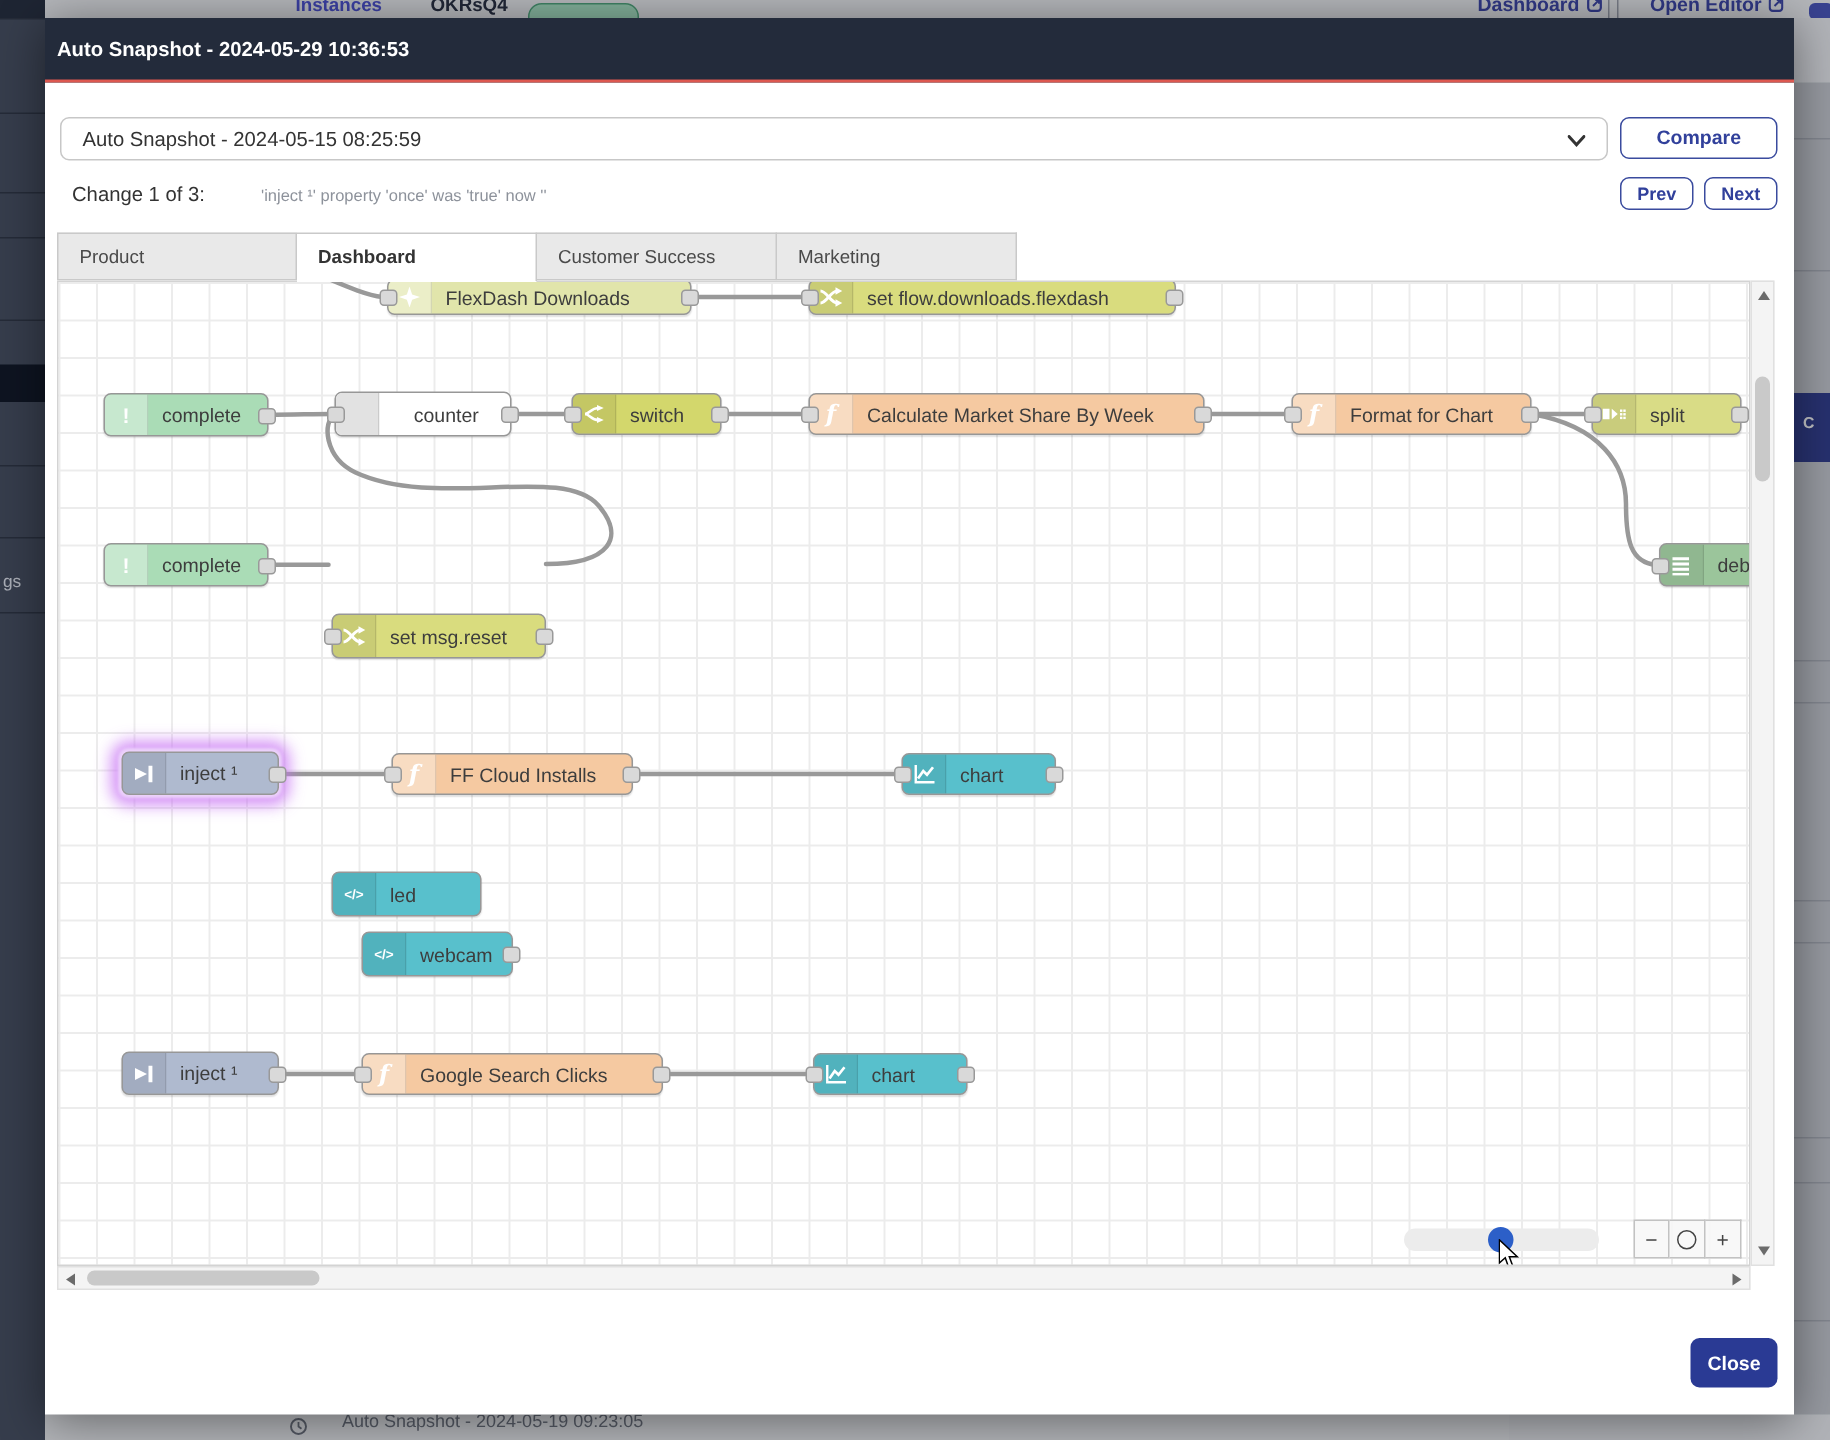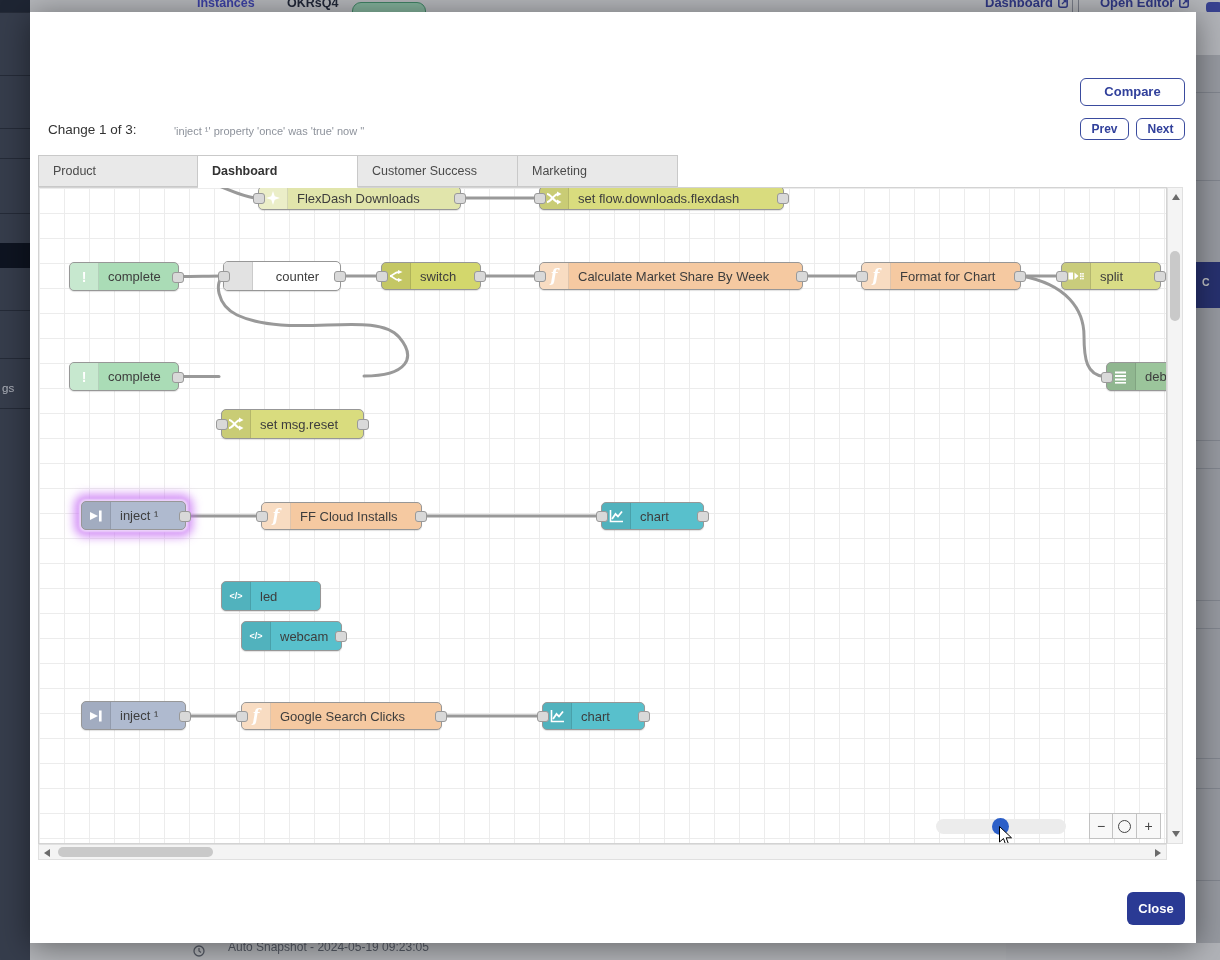--- a/index.html
+++ b/index.html
@@ -155,21 +155,30 @@
         <circle cx="6" cy="6" r="5" fill="none" stroke="#2f3648" stroke-width="1.2"></circle>
         <circle cx="6" cy="6" r="2" fill="none" stroke="#2f3648" stroke-width="1.2"></circle>
       </svg>
     <span id="bs-project">OKRsQ4</span>
     <span id="bs-age">3 months 2 weeks 4 da</span>
   </div>
 </div>
 <div id="dim"></div>
 
 <div id="modal" class="abs">
-
+  <div id="m-header" class="abs">
+    <span id="m-title" class="abs">Auto Snapshot - 2024-05-29 10:36:53</span>
+  </div>
+
+  <div id="snap-select" class="abs">
+    <span>Auto Snapshot - 2024-05-15 08:25:59</span>
+    <svg id="snap-chevron" width="12" height="8" viewBox="0 0 12 8">
+        <path d="M1 1 L6 6.5 L11 1" stroke="#333" stroke-width="2" fill="none" stroke-linecap="round"></path>
+      </svg>
+  </div>
   <div id="btn-compare" class="abs btn-outline">Compare</div>
 
   <div id="change-row" class="abs">
     <span>Change 1 of 3:</span>
     <span id="change-desc">'inject ¹' property 'once' was 'true' now ''</span>
   </div>
   <div id="btn-prev" class="abs btn-outline">Prev</div>
   <div id="btn-next" class="abs btn-outline">Next</div>
 
   <div id="tabbar" class="abs">

